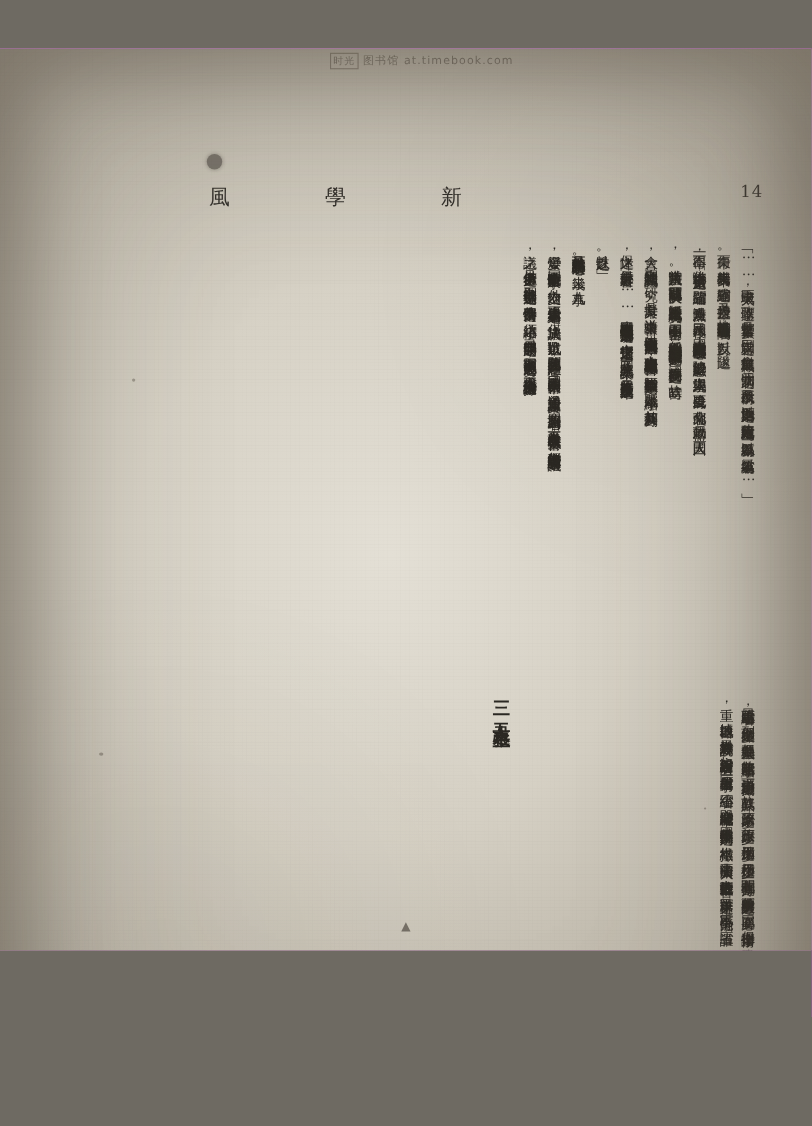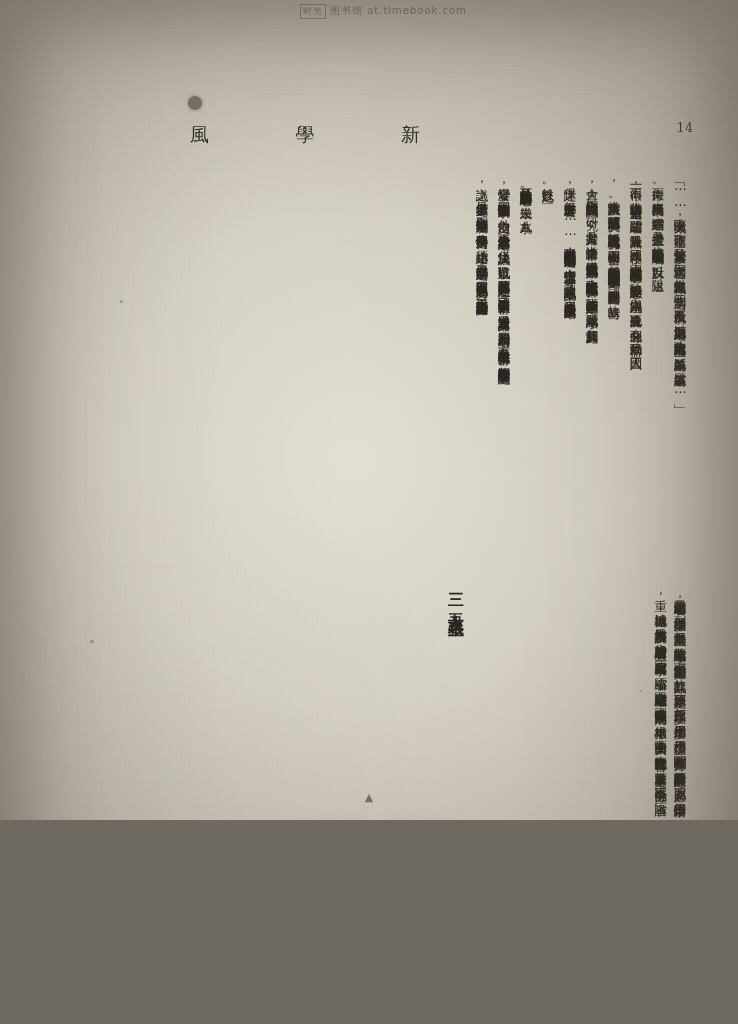--- a/index.html
+++ b/index.html
@@ -7,20 +7,21 @@
     padding: 0;
     background: #6e6a62;
   }
   #page {
     position: relative;
     width: 738px;
     height: 820px;
     overflow: hidden;
     background: #d946ef;
     font-family: "DejaVu Sans", sans-serif;
+    margin-top: 44px;
   }
   
   #paper {
     position: absolute;
     left: 0; top: 0;
     width: 738px; height: 1024px;
     background:
       radial-gradient(ellipse 70% 55% at 48% 45%, rgba(228,224,214,0.95) 0%, rgba(214,209,197,0.85) 45%, rgba(186,180,167,0.75) 78%, rgba(160,153,140,0.7) 100%),
       linear-gradient(95deg, #cfc9bc 0%, #d8d3c6 30%, #d4cec1 60%, #bfb8aa 100%);
   }
@@ -58,21 +59,21 @@
     border: 1px solid rgba(70,62,52,0.45);
     padding: 0 2px;
     margin-right: 4px;
     font-size: 9px;
   }
   
   .page-number {
     position: absolute;
     top: 121px;
     right: 44px;
-    font-size: 12px;
+    font-size: 15px;
     color: #3a3630;
     font-family: "DejaVu Serif", serif;
     letter-spacing: 1px;
   }
   
   .running-head {
     position: absolute;
     top: 122px;
     left: 190px;
     width: 230px;

